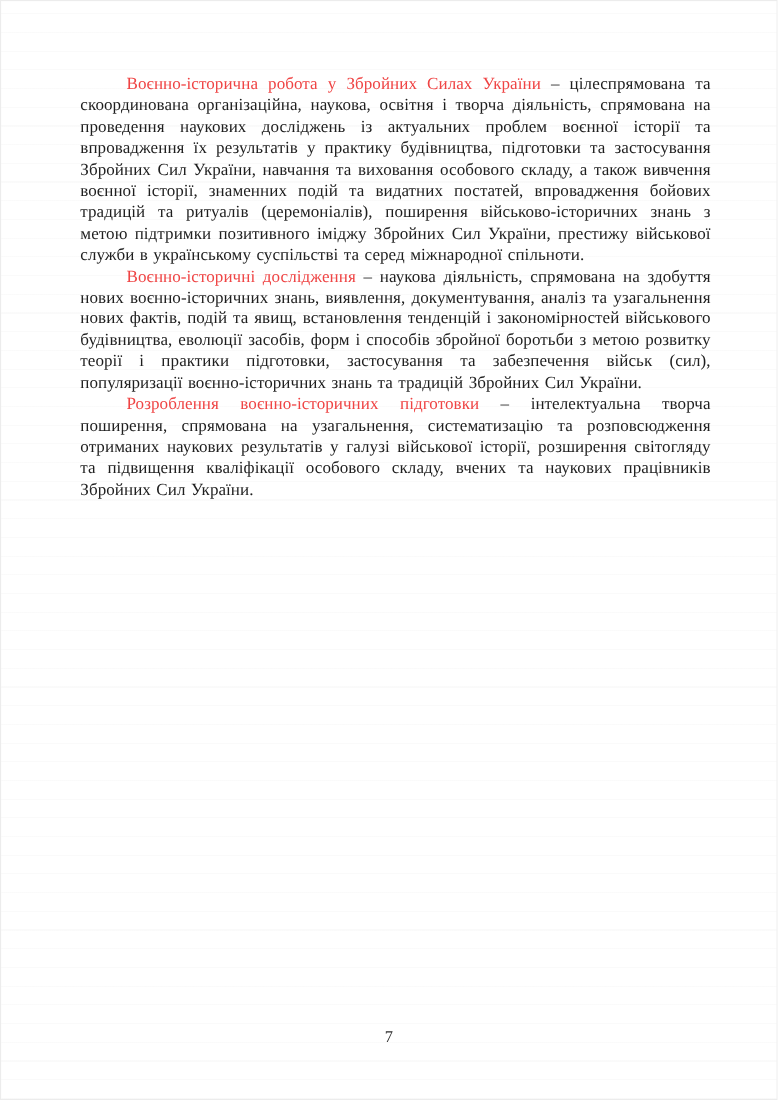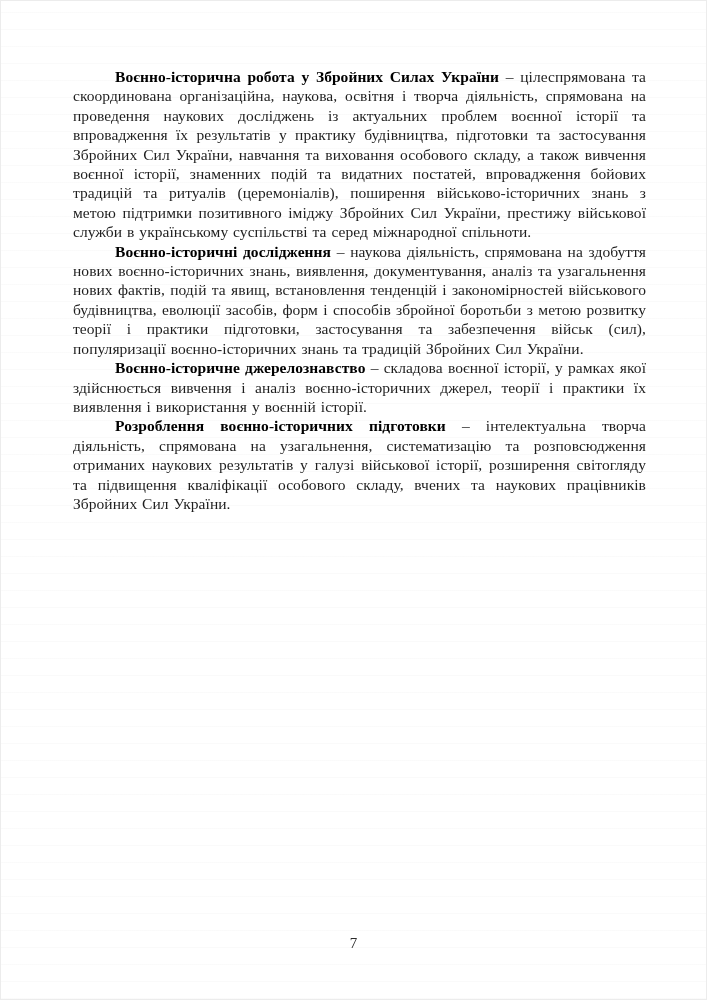--- a/index.html
+++ b/index.html
@@ -39,37 +39,36 @@
   .text-block p {
     margin: 0;
     text-align: justify;
     text-indent: 42px;
     font-size: 15.5px;
     line-height: 19.4px;
     letter-spacing: 0.05px;
     word-spacing: 1px;
   }
   .text-block p b {
-    font-weight: bold;
-    color: #000000;
+    font-weight: normal;
+    color: #ef4444;
   }
   .page-number {
     position: absolute;
     top: 934px;
     left: 0;
     right: 0;
     text-align: center;
     font-size: 15px;
     color: #2a2a2a;
   }
 </style>
 </head>
 <body>
 
 <div class="page">
   <div class="text-block">
     <p><b>Воєнно-історична робота у Збройних Силах України</b> <span>– цілеспрямована та скоординована організаційна, наукова, освітня і творча діяльність, спрямована на проведення наукових досліджень із актуальних проблем воєнної історії та впровадження їх результатів у практику будівництва, підготовки та застосування Збройних Сил України, навчання та виховання особового складу, а також вивчення воєнної історії, знаменних подій та видатних постатей, впровадження бойових традицій та ритуалів (церемоніалів), поширення військово-історичних знань з метою підтримки позитивного іміджу Збройних Сил України, престижу військової служби в українському суспільстві та серед міжнародної спільноти.</span></p>
     <p><b>Воєнно-історичні дослідження</b> <span>– наукова діяльність, спрямована на здобуття нових воєнно-історичних знань, виявлення, документування, аналіз та узагальнення нових фактів, подій та явищ, встановлення тенденцій і закономірностей військового будівництва, еволюції засобів, форм і способів збройної боротьби з метою розвитку теорії і практики підготовки, застосування та забезпечення військ (сил), популяризації воєнно-історичних знань та традицій Збройних Сил України.</span></p>
-    <p><b>Воєнно-історичне джерелознавство</b> <span>– складова воєнної історії, у рамках якої здійснюється вивчення і аналіз воєнно-історичних джерел, теорії і практики їх виявлення і використання у воєнній історії.</span></p>
-    <p><b>Розроблення воєнно-історичних підготовки</b> <span>– інтелектуальна творча діяльність, спрямована на узагальнення, систематизацію та розповсюдження отриманих наукових результатів у галузі військової історії, розширення світогляду та підвищення кваліфікації особового складу, вчених та наукових працівників Збройних Сил України.</span></p>
+    <p><b>Розроблення воєнно-історичних підготовки</b> <span>– інтелектуальна творча поширення, спрямована на узагальнення, систематизацію та розповсюдження отриманих наукових результатів у галузі військової історії, розширення світогляду та підвищення кваліфікації особового складу, вчених та наукових працівників Збройних Сил України.</span></p>
   </div>
   <div class="page-number">7</div>
 </div>
 
 </body></html>

